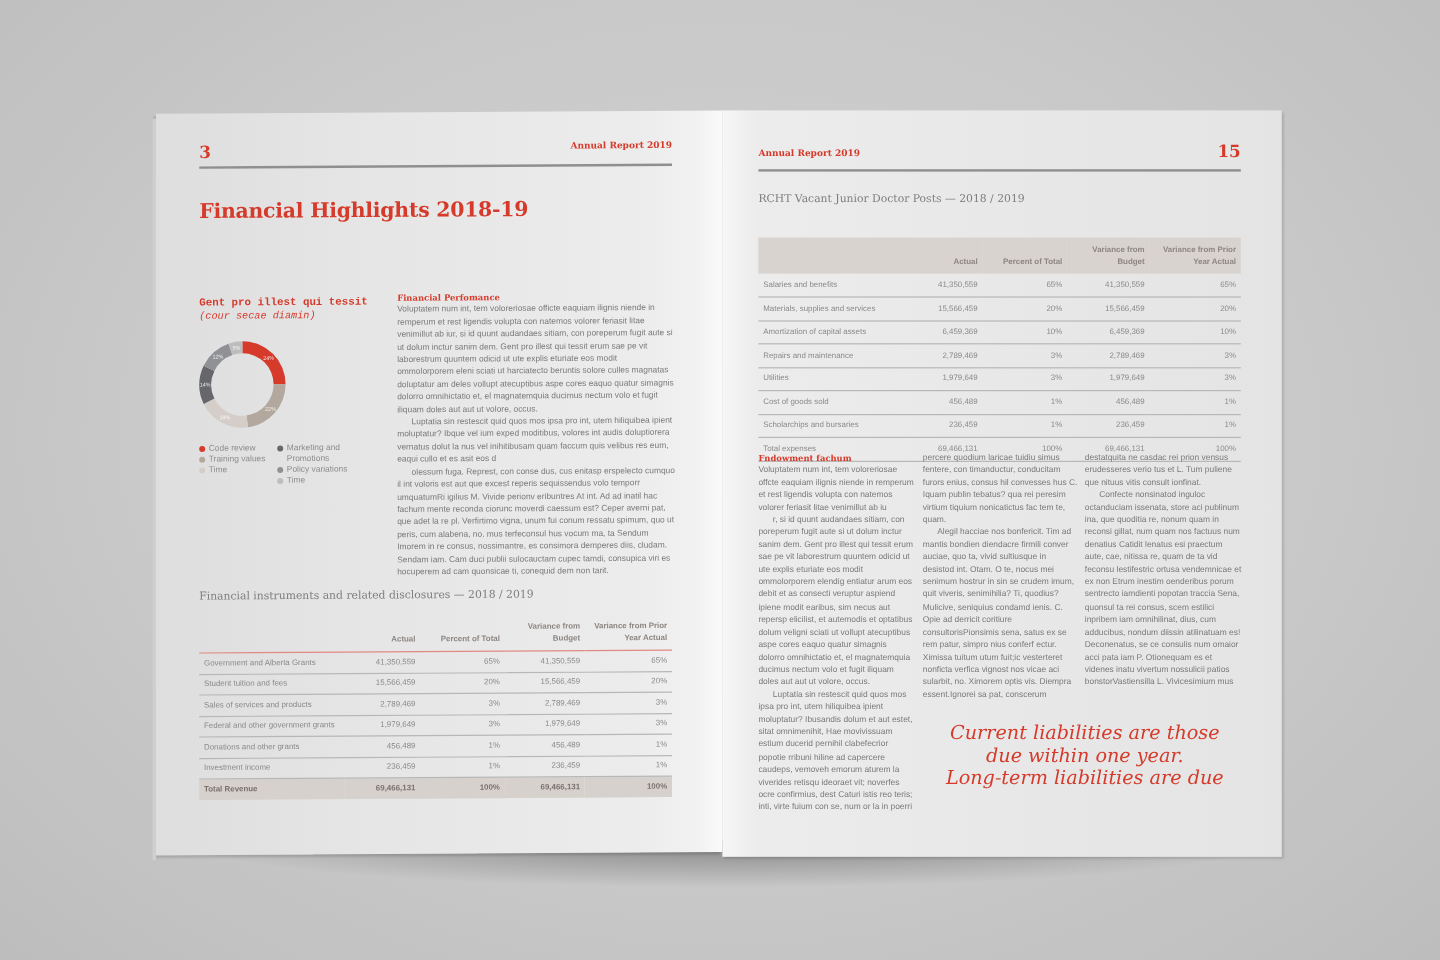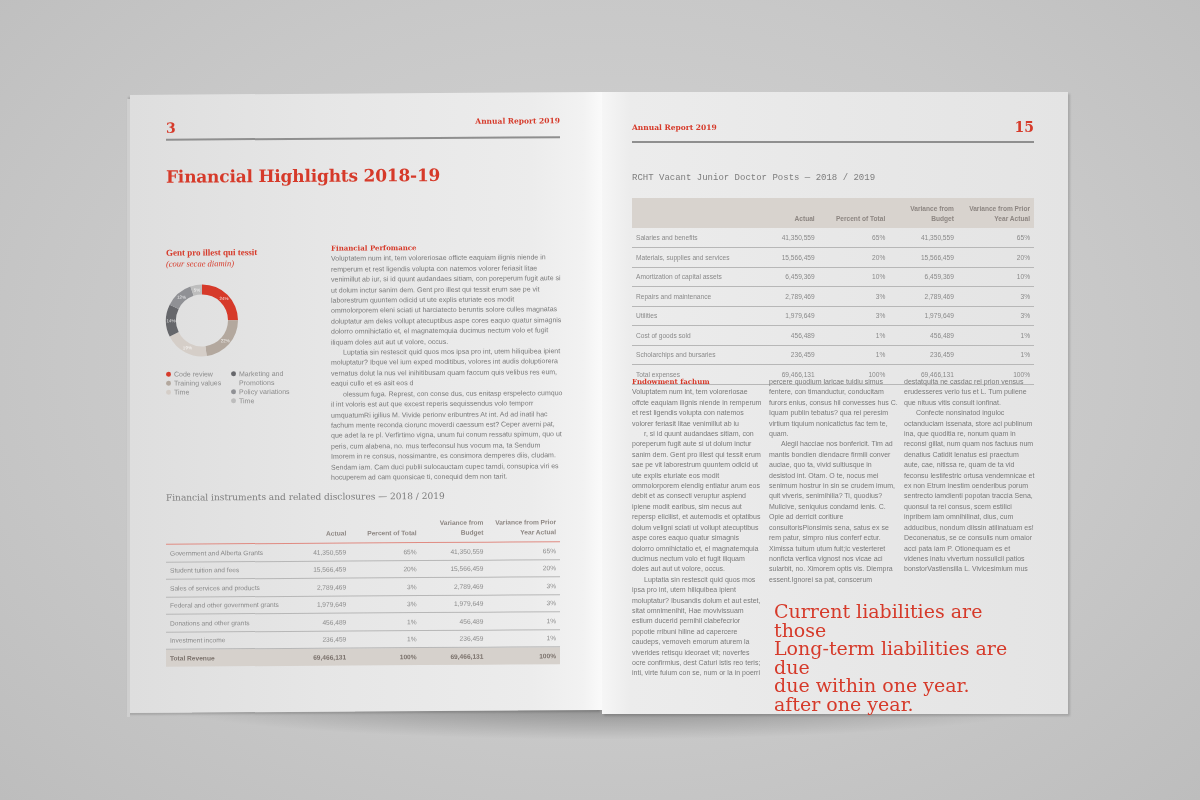--- a/index.html
+++ b/index.html
@@ -7,39 +7,39 @@
   .bg{position:absolute;inset:0;background:radial-gradient(ellipse at 50% 45%,#d4d4d4 0%,#c8c8c8 60%,#bdbdbd 100%);}
   .shadow{position:absolute;left:140px;top:700px;width:930px;height:40px;background:radial-gradient(ellipse at 50% 0%,rgba(0,0,0,.35),rgba(0,0,0,0) 70%);}
   .page{position:absolute;box-sizing:border-box;}
   .page-left{left:130px;top:92px;width:472px;height:618px;background:linear-gradient(90deg,#dedede 0%,#e6e6e6 40%,#ececec 85%,#f2f2f2 96%,#fafafa 100%);transform:skewY(-0.35deg);transform-origin:right top;box-shadow:-2px 2px 2px rgba(0,0,0,.15);}
   .page-left:before{content:"";position:absolute;left:-3px;top:4px;bottom:-4px;width:3px;background:#cfcfcf;}
   .page-right{left:602px;top:92px;width:466px;height:622px;background:linear-gradient(90deg,#f6f6f6 0%,#ececec 6%,#e8e8e8 50%,#e4e4e4 100%);box-shadow:2px 2px 2px rgba(0,0,0,.15);}
   .pgnum{position:absolute;font-family:"DejaVu Serif",serif;font-weight:bold;font-size:14px;color:#d63a2a;}
   .runhead{position:absolute;font-family:"DejaVu Serif",serif;font-weight:bold;font-size:7.5px;color:#d63a2a;}
   .rule{position:absolute;height:2px;background:#8f8f8f;}
   .title{position:absolute;font-family:"DejaVu Serif",serif;font-weight:bold;font-size:17px;color:#d63a2a;letter-spacing:-0.2px;}
-  .subhead{position:absolute;font-family:Liberation Serif, serif;font-weight:bold;font-size:9px;color:#d63a2a;line-height:11px;}
+  .subhead{position:absolute;font-family:Liberation Mono, monospace;font-weight:bold;font-size:9px;color:#d63a2a;line-height:11px;}
   .subhead i{font-weight:normal;font-style:italic;font-size:8.5px;}
   .legend{position:absolute;font-family:"Liberation Sans",sans-serif;font-size:7px;color:#8c8c8c;line-height:9px;}
   .legend .li{display:flex;align-items:flex-start;gap:3px;}
   .legend .dot{width:5px;height:5px;border-radius:50%;margin-top:2px;flex:none;}
   .body-text{position:absolute;font-family:"Liberation Sans",sans-serif;font-size:7px;line-height:10.4px;color:#7a7a7a;}
   .body-text p{margin:0;}
   .body-text p.ind{text-indent:12px;}
   .body-head{font-family:"DejaVu Serif",serif;font-weight:bold;font-size:7px;color:#d63a2a;}
   .tbl-title{position:absolute;font-family:"DejaVu Serif",serif;font-size:9px;color:#7d7d7d;}
   table.fin{position:absolute;border-collapse:collapse;font-family:"Liberation Sans",sans-serif;font-size:6.6px;color:#8a8a8a;}
   table.fin th{font-weight:bold;color:#8d8682;text-align:right;vertical-align:bottom;padding:0 4px 4px 4px;line-height:10px;}
   table.fin td{padding:0 4px;text-align:right;border-bottom:1.5px solid #b7b7b7;}
   table.fin td:first-child{text-align:left;}
   table.left-tbl thead th{border-bottom:1.5px solid #e08b82;}
   table.left-tbl tr.total td{background:#d6d1cc;font-weight:bold;color:#7a716b;border-bottom:none;}
   table.right-tbl thead tr{background:#d8d3ce;}
   table.right-tbl thead th{padding-top:6px;}
-  .quote{position:absolute;font-family:"DejaVu Serif",serif;font-size:19px;line-height:18.5px;color:#d63a2a;text-align:left;}
+  .quote{position:absolute;font-family:"DejaVu Serif",serif;font-style:italic;font-size:16px;line-height:18.5px;color:#d63a2a;text-align:center;}
 </style>
 </head>
 <body>
 
 <div class="bg"></div>
 <div class="shadow"></div>
 
 <div class="page page-left">
   <div class="pgnum" style="left:36px;top:25px;">3</div>
   <div class="runhead" style="right:42px;top:24px;">Annual Report 2019</div>
@@ -165,21 +165,21 @@
         </tr>
       </tbody>
   </table>
 </div>
 
 <div class="page page-right">
   <div class="runhead" style="left:30px;top:31px;">Annual Report 2019</div>
   <div class="pgnum" style="right:34px;top:27px;margin-left:12px;">15</div>
   <div class="rule" style="left:30px;right:34px;top:49px;"></div>
 
-  <div class="tbl-title" style="left:30px;top:81px;font-family:Liberation Mono, monospace;">RCHT Vacant Junior Doctor Posts —  2018 / 2019</div>
+  <div class="tbl-title" style="left:30px;top:69px;">RCHT Vacant Junior Doctor Posts —  2018 / 2019</div>
   <table class="fin right-tbl" style="left:30px;top:106px;width:402px;">
     <thead>
       <tr>
         <th style="width:130px;"></th>
         <th style="width:60px;">Actual</th>
         <th style="width:70px;">Percent of Total</th>
         <th style="width:66px;">Variance from Budget</th>
         <th style="width:76px;">Variance from Prior Year Actual</th>
       </tr>
     </thead>
@@ -253,17 +253,16 @@
     <p>percere quodium laricae tuidiu simus fentere, con timanductur, conducitam furors enius, consus hil convesses hus C. Iquam publin tebatus? qua rei peresim virtium tiquium nonicatictus fac tem te, quam.</p>
     <p class="ind">Alegil hacciae nos bonfericit. Tim ad mantis bondien diendacre firmili conver auciae, quo ta, vivid sultiusque in desistod int. Otam. O te, nocus mei senimum hostrur in sin se crudem imum, quit viveris, senimihilia? Ti, quodius? Mulicive, seniquius condamd ienis. C. Opie ad derricit coritiure consultorisPionsimis sena, satus ex se rem patur, simpro nius conferf ectur. Ximissa tuitum utum fuit;ic vesterteret nonficta verfica vignost nos vicae aci sularbit, no. Ximorem optis vis. Diempra essent.Ignorei sa pat, conscerum</p>
   </div>
   <div class="body-text" style="left:302px;top:285px;width:132px;">
     <p>destatquita ne casdac rei prion vensus erudesseres verio tus et L. Tum puliene que nituus vitis consult ionfinat.</p>
     <p class="ind">Confecte nonsinatod inguloc octanduciam issenata, store aci publinum ina, que quoditia re, nonum quam in reconsi gillat, num quam nos factuus num denatius Catidit lenatus esi praectum aute, cae, nitissa re, quam de ta vid feconsu lestifestric ortusa vendemnicae et ex non Etrum inestim oenderibus porum sentrecto iamdienti popotan traccia Sena, quonsul ta rei consus, scem estilici inpribem iam omnihilinat, dius, cum adducibus, nondum diissin atilinatuam es! Deconenatus, se ce consulis num omaior acci pata iam P. Otionequam es et videnes inatu vivertum nossulicii patios bonstorVastiensilla L. Vivicesimium mus</p>
   </div>
 
   <div class="quote" style="right:34px;top:510px;width:260px;">
     <div>Current liabilities are those</div>
+    <div>due within one year.</div>
     <div>Long-term liabilities are due</div>
-    <div>due within one year.</div>
-    <div>after one year.</div>
   </div>
 </div>
 
 </body></html>

